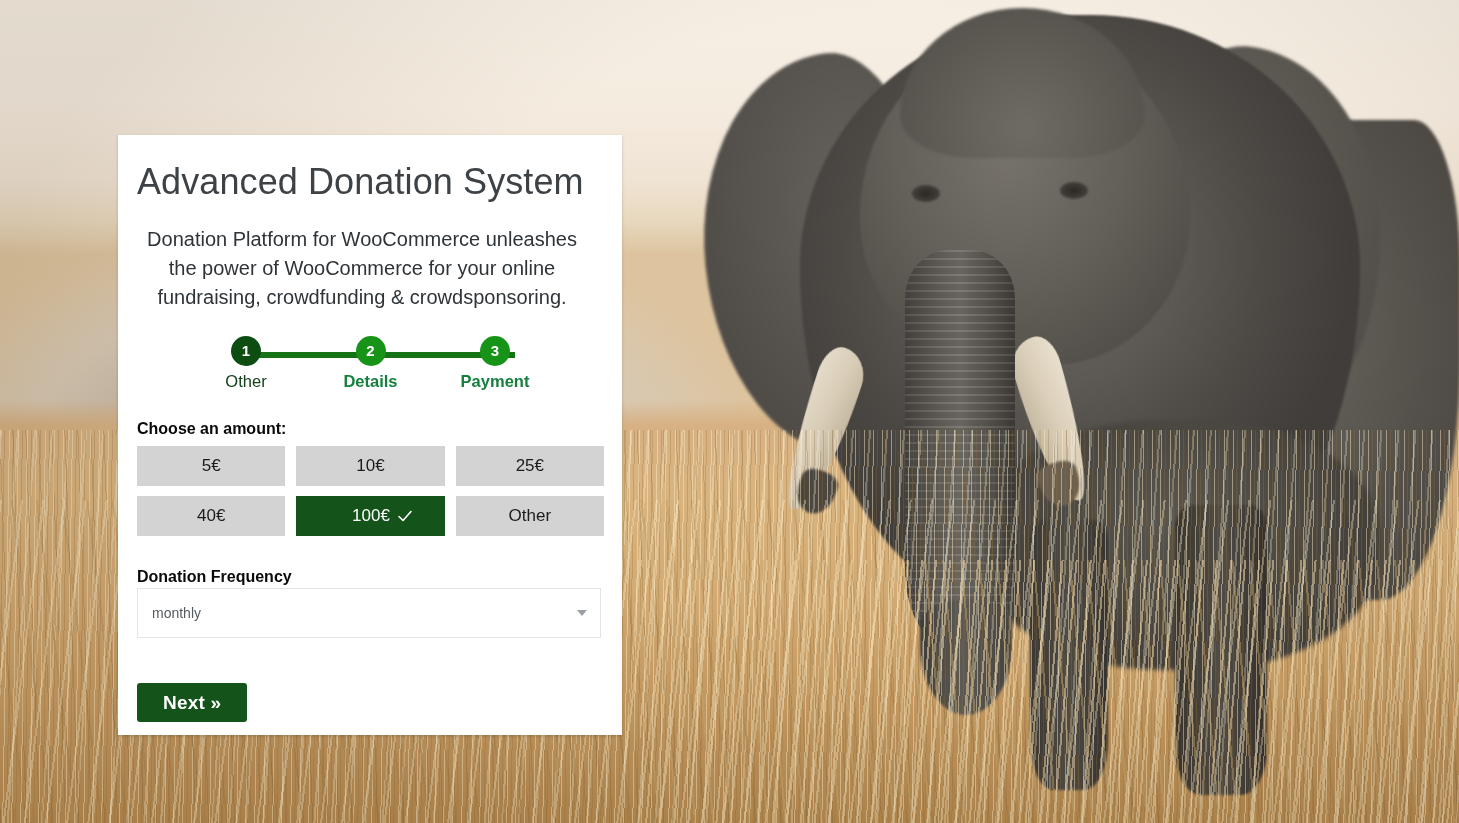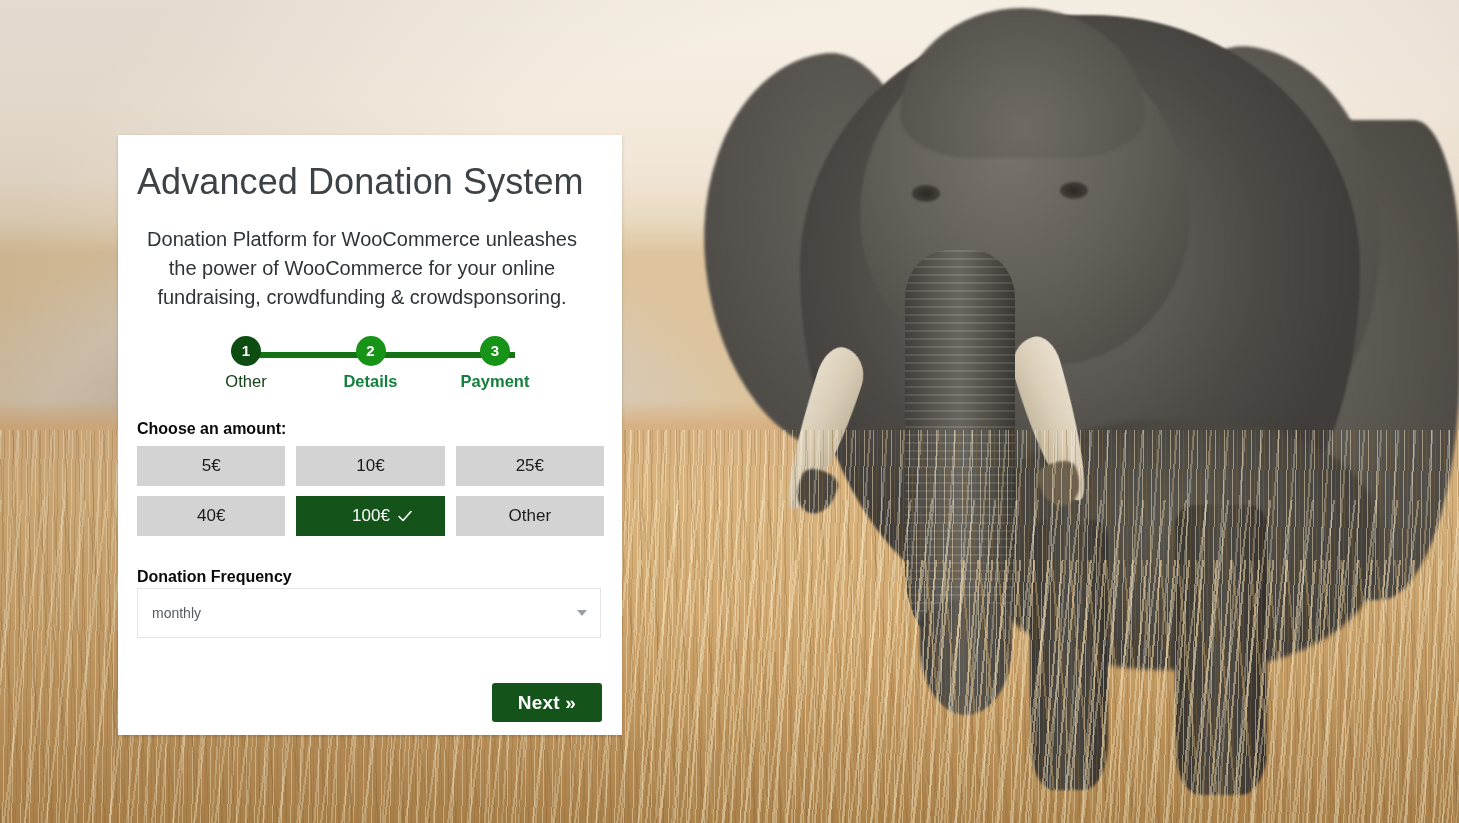--- a/index.html
+++ b/index.html
@@ -405,21 +405,20 @@
     width: 0; height: 0;
     border-left: 5px solid transparent;
     border-right: 5px solid transparent;
     border-top: 6px solid #9aa0a6;
   }
 
   
   .actions {
     margin-top: 45px;
     display: flex;
-    justify-content: flex-end;
     padding-right: 2px;
   }
   .next-btn {
     background: #14531a;
     color: #ffffff;
     border: none;
     border-radius: 3px;
     font-size: 19px;
     font-weight: 700;
     font-family: "Liberation Sans", sans-serif;

